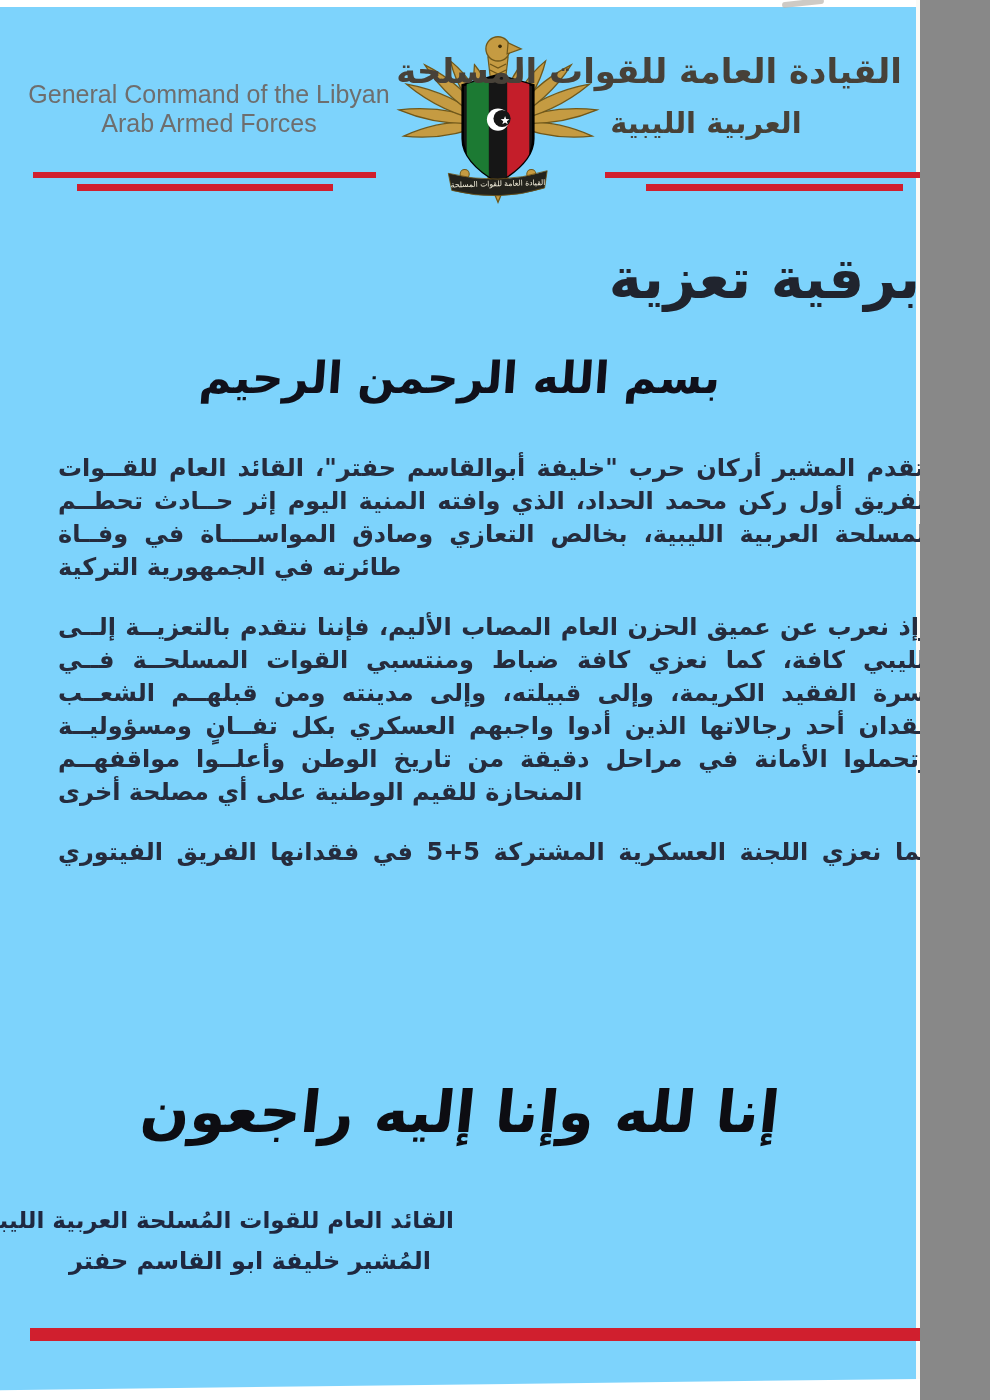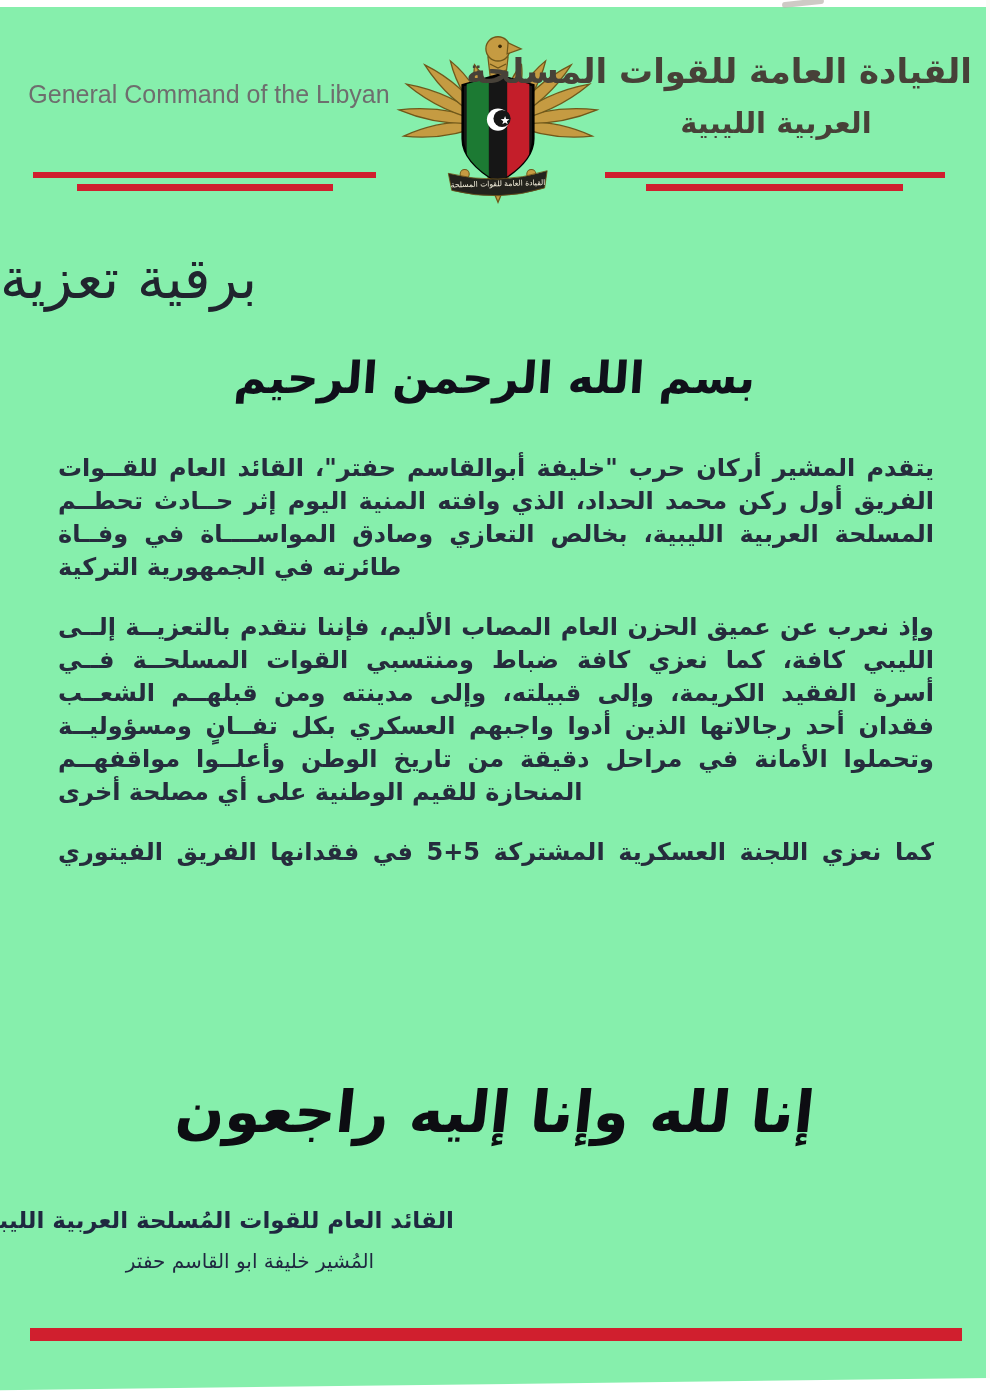--- a/index.html
+++ b/index.html
@@ -1,19 +1,19 @@
 <!DOCTYPE html>
 <html lang="ar"><head>
 <meta charset="utf-8">
 <style>
   html,body{margin:0;padding:0;background:#888;}
   .page{
     position:relative;
-    width:990px;height:1400px;
-    background:#86efac;
+    width:920px;height:1400px;
+    background:#7dd3fc;
     overflow:hidden;
     font-family:"DejaVu Sans",sans-serif;
     color:#262c3d;
   }
   .edge-top{position:absolute;left:0;top:0;width:100%;height:7px;background:#ffffff;}
   .edge-right{position:absolute;right:0;top:0;width:4px;height:100%;background:#fbfaf6;}
   .edge-bottom{position:absolute;left:-12px;bottom:-14px;width:1030px;height:30px;background:#ffffff;transform:rotate(-0.7deg);}
   .scan-mark{position:absolute;left:782px;top:0px;width:42px;height:6px;background:#b9b4ac;transform:rotate(-6deg);border-radius:3px;opacity:.7;}
 
   
@@ -34,22 +34,22 @@
 
   .stripe{position:absolute;background:#d01f2e;}
   .s-l1{left:33px;top:172px;width:343px;height:6px;}
   .s-l2{left:77px;top:184px;width:256px;height:7px;}
   .s-r1{left:605px;top:172px;width:340px;height:6px;}
   .s-r2{left:646px;top:184px;width:257px;height:7px;}
   .s-bottom{left:30px;top:1328px;width:932px;height:13px;}
 
   .doc-title{
     position:absolute;left:0;top:246px;width:100%;
-    text-align:left;direction:rtl;
-    font-size:56px;font-weight:normal;color:#20242e;
+    text-align:right;direction:rtl;
+    font-size:56px;font-weight:bold;color:#20242e;
     letter-spacing:1px;
   }
   .bismillah{
     position:absolute;left:0;top:352px;width:100%;
     text-align:center;direction:rtl;
     font-size:44px;font-weight:bold;color:#10101a;
     transform:skewX(-4deg);
   }
 
   .body-text{
@@ -66,33 +66,34 @@
     text-align:center;direction:rtl;
     font-size:58px;font-weight:bold;color:#0d0d12;
     transform:skewX(-6deg);
   }
 
   .signature{
     position:absolute;left:46px;top:1200px;width:408px;
     text-align:center;direction:rtl;color:#1f2840;
   }
   .signature .sg1{font-size:23px;font-weight:bold;line-height:40px;white-space:nowrap;}
-  .signature .sg2{font-size:20px;font-weight:normal;line-height:42px;}
+  .signature .sg2{font-size:24px;font-weight:bold;line-height:42px;}
 </style>
 </head>
 <body>
 
 <div class="page">
 
   <div class="edge-top"></div>
   <div class="edge-right"></div>
   <div class="scan-mark"></div>
 
   <div class="eng-block">
     <div>General Command of the Libyan</div>
+    <div>Arab Armed Forces</div>
   </div>
 
   <svg class="emblem" viewBox="0 0 210 185" xmlns="http://www.w3.org/2000/svg">
 
     <g fill="#c59b42" stroke="#70581a" stroke-width="1.3">
       <path d="M0,0 C7,-28 8,-60 0,-90 C-8,-60 -7,-28 0,0 Z" transform="translate(96,99) rotate(-99) scale(1,0.95)"></path>
       <path d="M0,0 C7,-28 8,-60 0,-90 C-8,-60 -7,-28 0,0 Z" transform="translate(96,99) rotate(-82)"></path>
       <path d="M0,0 C7,-28 8,-60 0,-90 C-8,-60 -7,-28 0,0 Z" transform="translate(96,99) rotate(-65)"></path>
       <path d="M0,0 C7,-28 8,-60 0,-90 C-8,-60 -7,-28 0,0 Z" transform="translate(96,99) rotate(-48) scale(1,0.95)"></path>
       <path d="M0,0 C7,-28 8,-60 0,-90 C-8,-60 -7,-28 0,0 Z" transform="translate(96,99) rotate(-32) scale(1,0.8)"></path>

